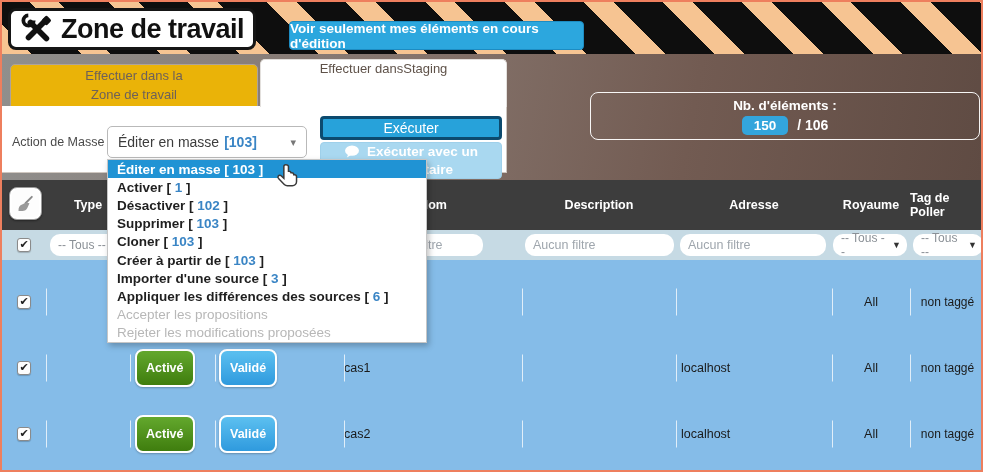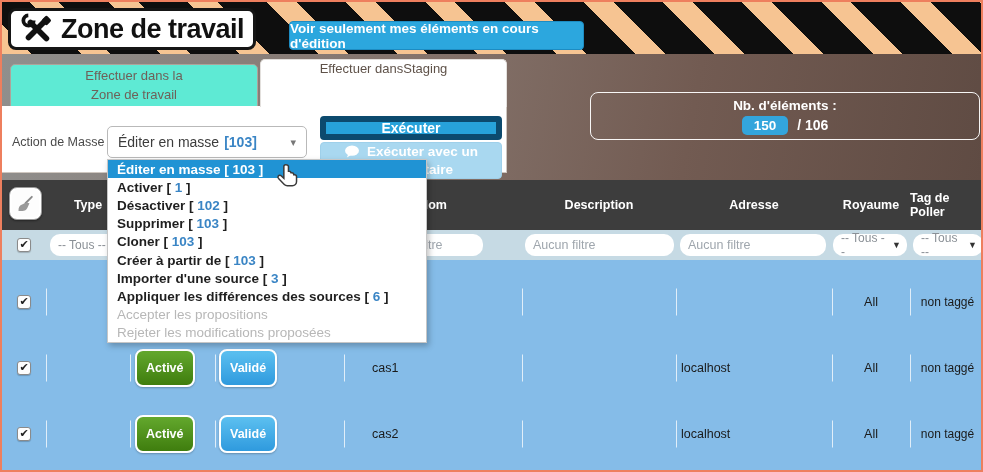--- a/index.html
+++ b/index.html
@@ -15,39 +15,39 @@
   .page-title{font-size:27px;font-weight:600;color:#111;white-space:nowrap;letter-spacing:-.5px;}
   .top-filter-btn{position:absolute;left:287px;top:19px;width:295px;height:29px;background:#2ca7de;
     border:1px solid #1d8cc2;border-radius:4px;color:#fff;font-size:13.5px;font-weight:700;
     display:flex;align-items:center;justify-content:center;cursor:pointer;}
 
   
   .topstrip{position:absolute;left:0;top:52px;width:100%;height:126px;
     background:linear-gradient(100deg,#908f8d 0%,#837169 45%,#725b52 70%,#5f4b43 100%);}
 
   .tab{position:absolute;font-size:13px;line-height:1.45;text-align:center;border-radius:5px 5px 0 0;cursor:pointer;}
-  .tab-inactive{left:8px;top:62px;width:248px;height:43px;background:#5eead4;border:1px solid #aea39a;
+  .tab-inactive{left:8px;top:62px;width:248px;height:43px;background:#eab308;border:1px solid #aea39a;
     color:#6e6159;display:flex;flex-direction:column;justify-content:center;}
   .tab-active{left:258px;top:57px;width:247px;height:48px;background:#fff;border:1px solid #e3e0dd;border-bottom:none;
     color:#5f5249;display:flex;justify-content:center;z-index:2;}
 
   .panel-white{position:absolute;left:0;top:104px;width:505px;height:67px;background:#fff;
     border-right:1px solid #cfc7c0;border-bottom:1px solid #cfc7c0;z-index:1;}
 
   .action-label{position:absolute;left:10px;top:124px;height:32px;display:flex;align-items:center;
     font-size:12.5px;color:#4a4a4a;z-index:3;}
   .action-select{position:absolute;left:105px;top:124px;width:200px;height:32px;background:#fff;
     border:1px solid #b9b9b9;border-radius:5px;display:flex;align-items:center;padding:0 10px;
     font-size:14px;color:#3c3c3c;cursor:pointer;z-index:3;}
   .action-select .val{white-space:nowrap;}
   .action-select .cnt{color:#3a85c5;font-weight:700;margin-left:5px;}
   .action-select .caret{margin-left:auto;color:#777;font-size:11px;}
 
   .btn-exec{position:absolute;left:318px;top:114px;width:182px;height:24px;background:#27a2da;
-    border:6px solid #0c4a6e;border-radius:4px;color:#fff;font-weight:700;font-size:14px;
+    border:3px solid #0c4a6e;border-radius:4px;color:#fff;font-weight:400;font-size:14px;
     display:flex;align-items:center;justify-content:center;cursor:pointer;z-index:3;}
   .btn-exec2{position:absolute;left:318px;top:140px;width:182px;height:37px;background:#a9d8f0;
     border:1px solid #9fd0ea;border-radius:4px;color:#fff;font-weight:700;font-size:13.5px;line-height:1.3;
     display:flex;flex-direction:column;align-items:center;justify-content:center;cursor:pointer;z-index:3;}
   .btn-exec2 .l1{display:flex;align-items:center;gap:7px;}
 
   .nb-panel{position:absolute;left:588px;top:90px;width:390px;height:48px;border:1px solid rgba(255,255,255,.95);
     border-radius:8px;display:flex;flex-direction:column;align-items:center;justify-content:center;gap:3px;z-index:3;}
   .nb-title{color:#fff;font-weight:700;font-size:13.5px;}
   .nb-line2{display:flex;align-items:center;gap:9px;color:#fff;font-weight:700;font-size:14px;}
@@ -85,21 +85,21 @@
   .f-adr{margin-left:4px;width:146px;}
   .f-roy{margin-left:1px;width:74px;}
   .f-tag{margin-left:3px;width:70px;}
 
   .tbody{position:absolute;left:0;top:258px;width:983px;bottom:0;background:#85bce8;padding-top:9px;}
   .trow{height:66px;}
   .cell{display:flex;align-items:center;position:relative;font-size:12.5px;color:#1a1a1a;}
   .cell:not(.c0)::before{content:"";position:absolute;left:0;top:50%;transform:translateY(-50%);
     width:1px;height:27px;background:rgba(255,255,255,.75);}
   .c0,.c7,.c8{justify-content:center;}
-  .c4{padding-left:28px;}
+  .c4{}
   .c6{padding-left:5px;}
   .c2{padding-left:5px;}
   .c3{padding-left:4px;}
   .c8{font-size:12px;}
 
   .badge{display:inline-block;padding:10px 9px;border:2px solid #fff;border-radius:8px;color:#fff;
     font-weight:700;font-size:12.5px;box-shadow:0 1px 2px rgba(0,0,0,.25);}
   .badge:empty{display:none;}
   .badge-green{background:linear-gradient(#63a82d,#3f7d0e);}
   .badge-blue{background:linear-gradient(#5cc0f0,#2f9ade);}

